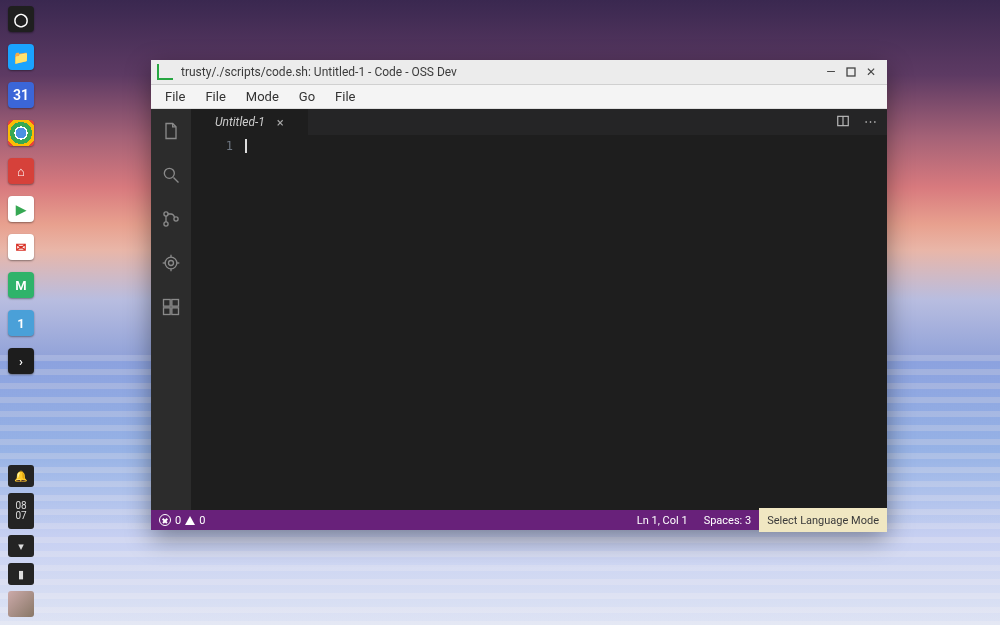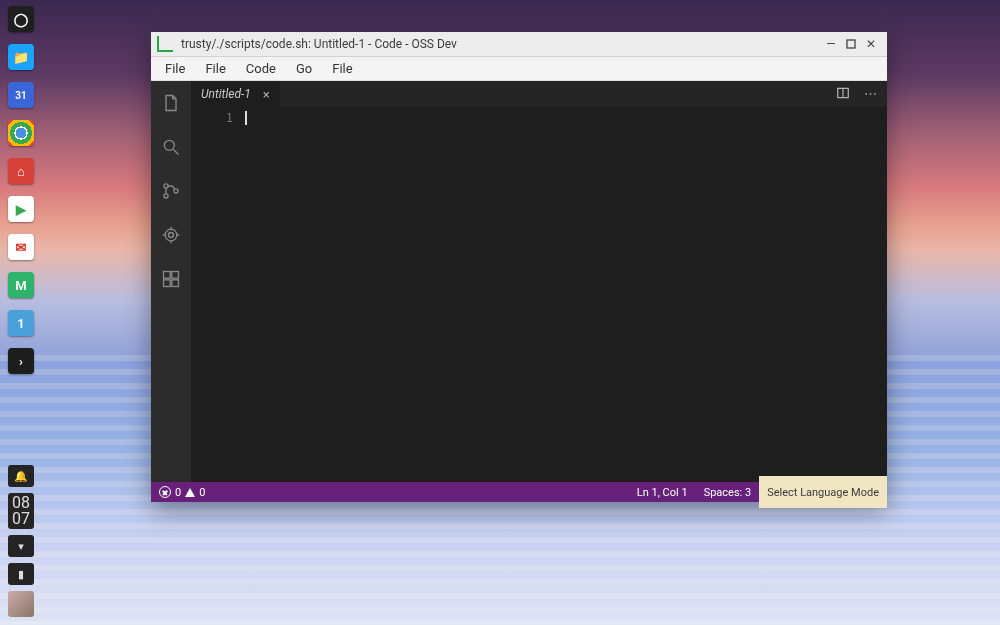--- a/index.html
+++ b/index.html
@@ -27,67 +27,67 @@
       rgba(120,140,210,0.30) 6px 14px);
     mix-blend-mode:overlay;
   }
   
   .dock{position:absolute;left:6px;top:6px;width:30px;display:flex;flex-direction:column;gap:12px;align-items:center;}
   .dock-icon{width:26px;height:26px;border-radius:4px;display:flex;align-items:center;justify-content:center;color:#fff;font-size:13px;font-weight:600;box-shadow:0 1px 2px rgba(0,0,0,.4);cursor:pointer;}
   .dock-bottom{position:absolute;left:6px;bottom:8px;width:30px;display:flex;flex-direction:column;gap:6px;align-items:center;}
   .tray-icon{width:26px;height:22px;border-radius:3px;display:flex;align-items:center;justify-content:center;color:#ddd;font-size:11px;background:#242424;cursor:pointer;}
   .avatar{width:26px;height:26px;border-radius:3px;background:linear-gradient(135deg,#caa,#876);}
   
-  .window{position:absolute;left:151px;top:32px;width:736px;height:470px;box-shadow:0 8px 24px rgba(0,0,0,.4);background:#fff;display:flex;flex-direction:column;}
+  .window{position:absolute;left:151px;top:60px;width:736px;height:470px;box-shadow:0 8px 24px rgba(0,0,0,.4);background:#fff;display:flex;flex-direction:column;}
   .titlebar{height:24px;background:#ececec;display:flex;align-items:center;border-bottom:1px solid #d0d0d0;padding:0 6px;}
   .title-icn{width:14px;height:14px;border:2px solid #26a641;border-right:none;border-top:none;margin-right:8px;}
   .title-text{flex:1;color:#3c3c3c;font-size:12px;white-space:nowrap;overflow:hidden;}
   .win-btn{width:20px;height:20px;display:flex;align-items:center;justify-content:center;color:#444;cursor:pointer;font-size:12px;}
   
   .menubar{height:23px;background:#f4f4f4;display:flex;align-items:center;border-bottom:1px solid #dedede;padding:0 6px;gap:4px;}
   .menu-item{padding:2px 8px;color:#333;cursor:pointer;border-radius:2px;}
   
   .editor{flex:1;display:flex;background:#1e1e1e;}
   .activitybar{width:40px;background:#2c2c2c;display:flex;flex-direction:column;align-items:center;padding-top:10px;gap:20px;}
   .act-icon{width:24px;height:24px;display:flex;align-items:center;justify-content:center;color:#8a8a8a;cursor:pointer;}
   .act-icon svg{width:20px;height:20px;stroke:#8a8a8a;fill:none;stroke-width:1.6;}
   .editor-main{flex:1;display:flex;flex-direction:column;background:#1e1e1e;}
   .tabbar{height:26px;background:#252526;display:flex;align-items:center;}
-  .tab{height:26px;background:#1e1e1e;display:flex;align-items:center;padding:0 10px;color:#ccc;font-style:italic;font-size:12px;gap:12px;cursor:pointer;}
+  .tab{height:26px;background:#1e1e1e;display:flex;align-items:center;padding:0 24px;color:#ccc;font-style:italic;font-size:12px;gap:12px;cursor:pointer;}
   .tab-close{font-style:normal;color:#aaa;font-size:13px;cursor:pointer;}
   .tabbar-right{margin-left:auto;display:flex;gap:14px;padding-right:10px;color:#bbb;}
   .tabbar-right span{cursor:pointer;}
   .code-area{flex:1;display:flex;background:#1e1e1e;}
   .gutter{width:42px;text-align:right;padding:4px 12px 0 0;color:#6e7681;font-size:12px;font-family:Consolas,Menlo,monospace;}
   .code{flex:1;padding:4px 0;font-family:Consolas,Menlo,monospace;font-size:12px;color:#ddd;}
   .cursor{display:inline-block;width:1.5px;height:14px;background:#ddd;vertical-align:-2px;}
   
   .statusbar{height:20px;background:#68217a;color:#fff;display:flex;align-items:center;font-size:11px;}
   .status-seg{padding:0 8px;display:flex;align-items:center;gap:4px;cursor:pointer;}
   .status-spacer{flex:1;}
-  .lang-mode{background:#f0e7c2;color:#3a3a3a;padding:0 8px;height:32px;display:flex;align-items:center;cursor:pointer;}
+  .lang-mode{background:#f0e7c2;color:#3a3a3a;padding:0 8px;height:24px;display:flex;align-items:center;cursor:pointer;}
   .circ{width:10px;height:10px;border:1.5px solid #fff;border-radius:50%;position:relative;}
   .circ::after{content:"";position:absolute;left:2px;right:2px;top:45%;height:1.5px;background:#fff;transform:rotate(45deg);}
   .circ::before{content:"";position:absolute;left:2px;right:2px;top:45%;height:1.5px;background:#fff;transform:rotate(-45deg);}
   .warn-tri{width:0;height:0;border-left:5px solid transparent;border-right:5px solid transparent;border-bottom:9px solid #fff;position:relative;}
 </style>
 </head>
 <body>
 
 <div class="desktop">
   <div class="water"></div>
 
   <div class="dock">
     <div class="dock-icon" style="background:#1f1f1f">
         <span>◯</span>
       </div>
     <div class="dock-icon" style="background:#1aa3ff">
         <span>📁</span>
       </div>
-    <div class="dock-icon" style="background:#3b66d8;font-size:10px">
+    <div class="dock-icon" style="background:#3b66d8;font-size:14px">
         <span>31</span>
       </div>
     <div class="dock-icon" style="background:radial-gradient(circle at 50% 50%,#4a90e2 0 30%,#fff 30% 36%,#36a853 36% 60%,#fbbc05 60% 80%,#ea4335 80% 100%)"></div>
     <div class="dock-icon" style="background:#d6413a">
         <span>⌂</span>
       </div>
     <div class="dock-icon" style="background:#fff;color:#36a853">
         <span>▶</span>
       </div>
     <div class="dock-icon" style="background:#fff;color:#d93025">
@@ -101,21 +101,21 @@
       </div>
     <div class="dock-icon" style="background:#1d1d1d">
         <span>›</span>
       </div>
   </div>
 
   <div class="dock-bottom">
     <div class="tray-icon">
         <span>🔔</span>
       </div>
-    <div class="tray-icon" style="flex-direction:column;height:36px;line-height:1;font-size:16px">
+    <div class="tray-icon" style="flex-direction:column;height:36px;line-height:1;font-size:10px">
       <span>08</span>
         <span>07</span>
     </div>
     <div class="tray-icon">
         <span>▾</span>
       </div>
     <div class="tray-icon">
         <span>▮</span>
       </div>
     <div class="avatar"></div>
@@ -131,21 +131,21 @@
           <svg width="10" height="10">
             <rect x="1" y="1" width="8" height="8" fill="none" stroke="#444" stroke-width="1.3"></rect>
           </svg>
         </div>
       <div class="win-btn">✕</div>
     </div>
 
     <div class="menubar">
       <div class="menu-item">File</div>
       <div class="menu-item">File</div>
-      <div class="menu-item">Code</div>
+      <div class="menu-item">Mode</div>
       <div class="menu-item">Go</div>
       <div class="menu-item">File</div>
     </div>
 
     <div class="editor">
 
       <div class="activitybar">
         <div class="act-icon">
           <svg viewBox="0 0 24 24">
               <path d="M6 3h8l4 4v14H6z"></path>

